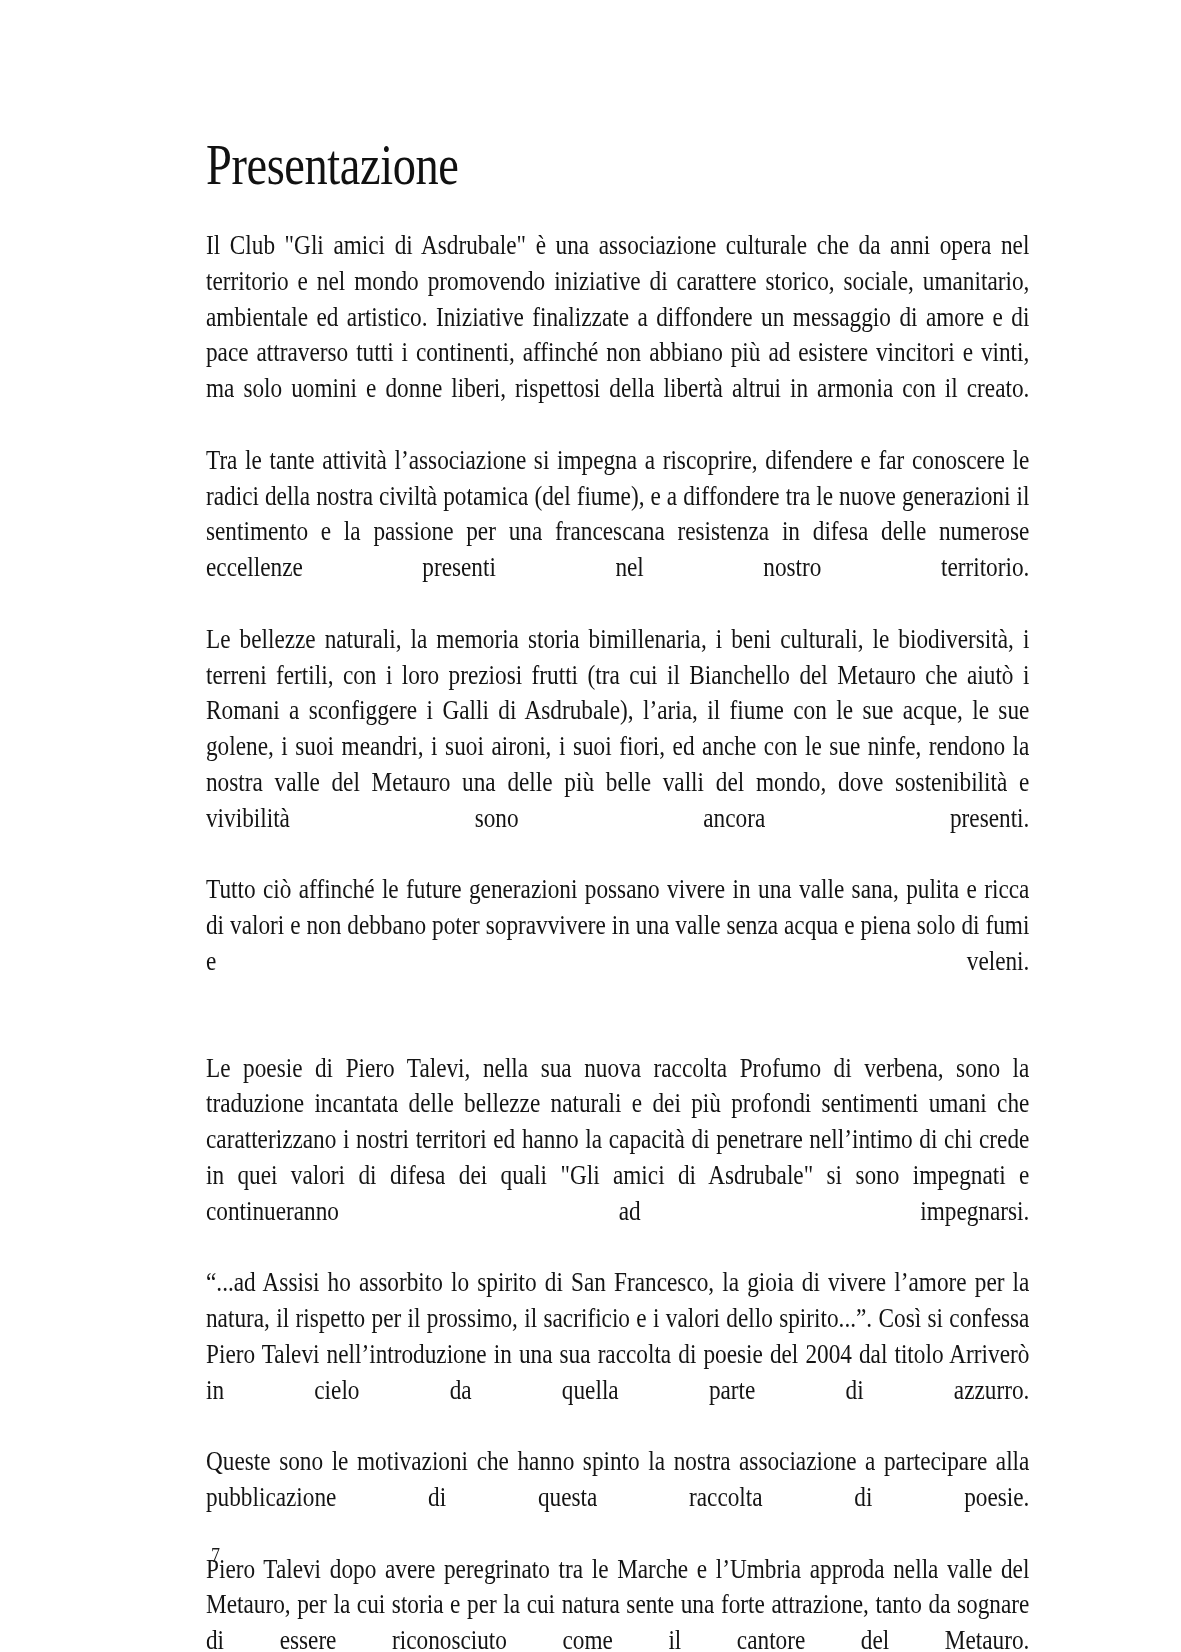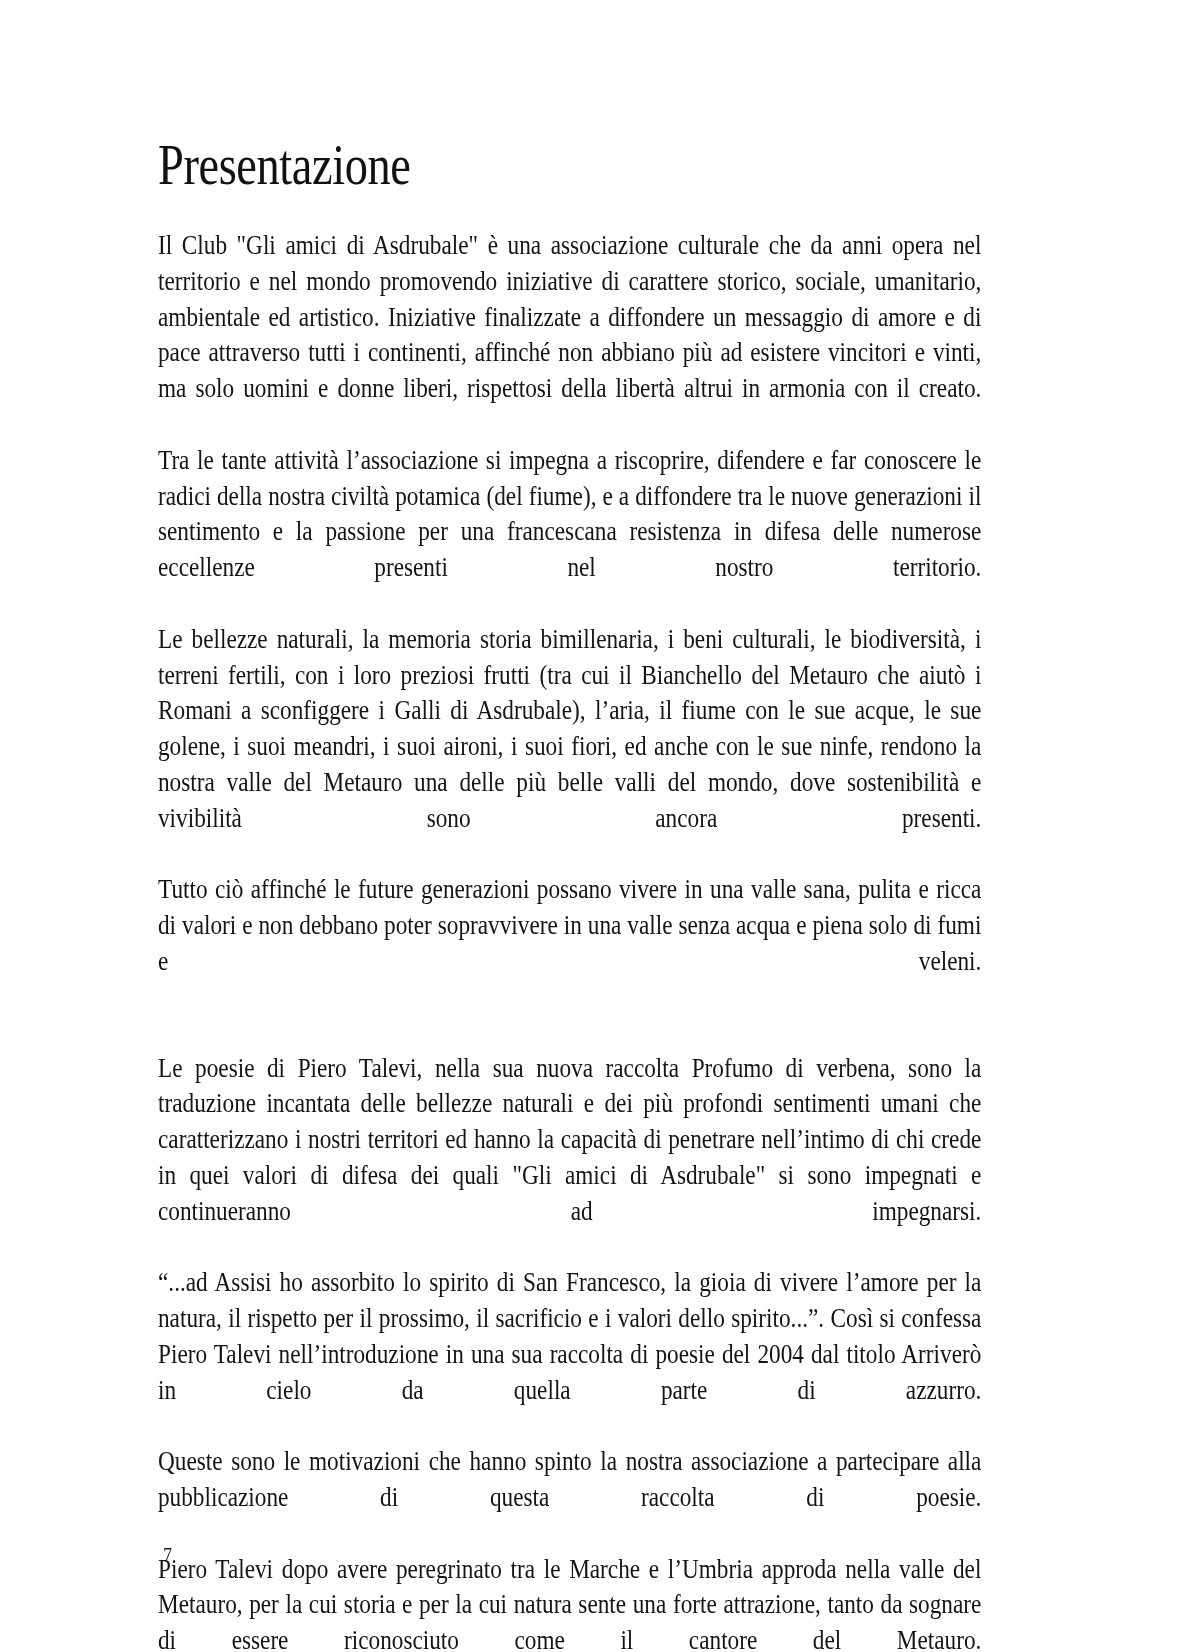--- a/index.html
+++ b/index.html
@@ -13,20 +13,21 @@
     color: #111111;
   }
 
   .page {
     position: relative;
     width: 1030px;
     height: 1652px;
     background: #ffffff;
     box-sizing: border-box;
     overflow: hidden;
+    margin-left: 48px;
   }
 
   
   .page-title {
     position: absolute;
     left: 158px;
     top: 96px;
     font-size: 58px;
     line-height: 1.05;
     font-weight: 400;

